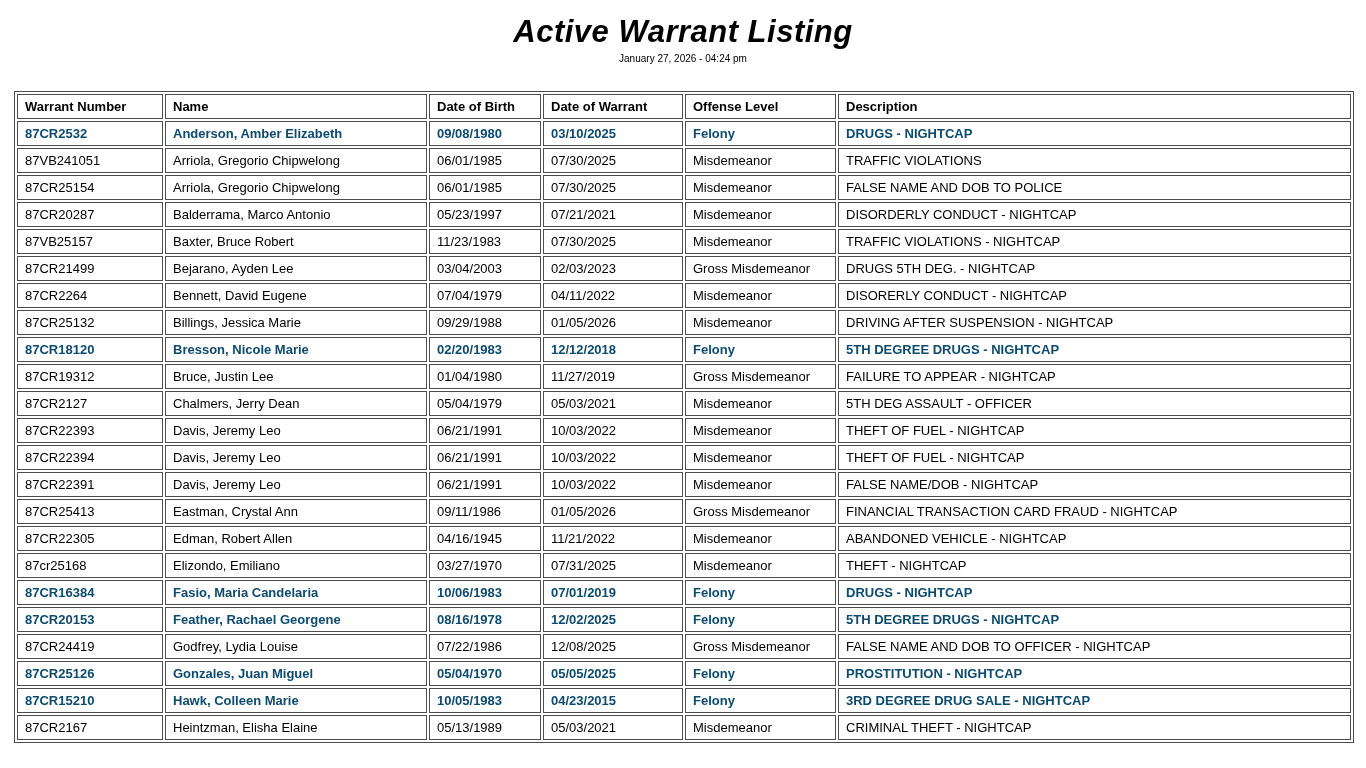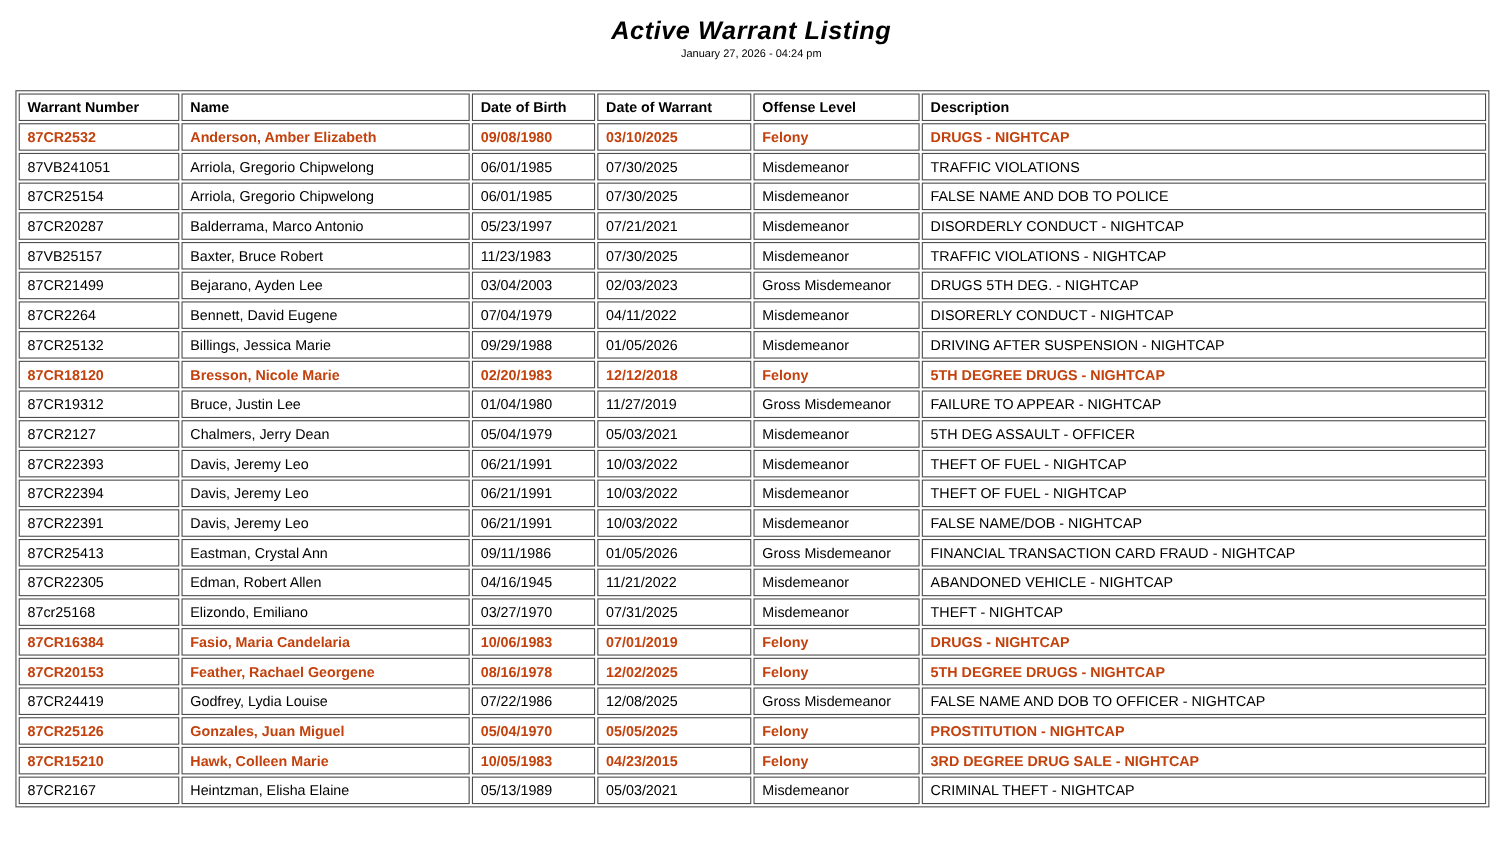--- a/index.html
+++ b/index.html
@@ -10,21 +10,21 @@
     height: 768px;
     overflow: hidden;
     font-family: "Liberation Sans", sans-serif;
     color: #000000;
   }
   .page-header {
     text-align: center;
   }
   h1.page-title {
     margin: 14px 0 3px 0;
-    font-size: 23px;
+    font-size: 31px;
     font-weight: bold;
     font-style: italic;
     letter-spacing: 0.5px;
   }
   .report-timestamp {
     font-size: 10px;
     margin: 0 0 27px 0;
   }
   table.warrant-table {
     table-layout: fixed;
@@ -44,21 +44,21 @@
     text-align: left;
     vertical-align: middle;
     white-space: nowrap;
     overflow: hidden;
     background: #ffffff;
   }
   .warrant-table th {
     font-weight: bold;
   }
   .warrant-table tr.felony td {
-    color: #c2410c;
+    color: #0c4a6e;
     font-weight: bold;
   }
   col.c-warrant { width: 146px; }
   col.c-name    { width: 262px; }
   col.c-dob     { width: 112px; }
   col.c-dow     { width: 140px; }
   col.c-level   { width: 151px; }
   col.c-desc    { width: 513px; }
 </style>
 </head>

